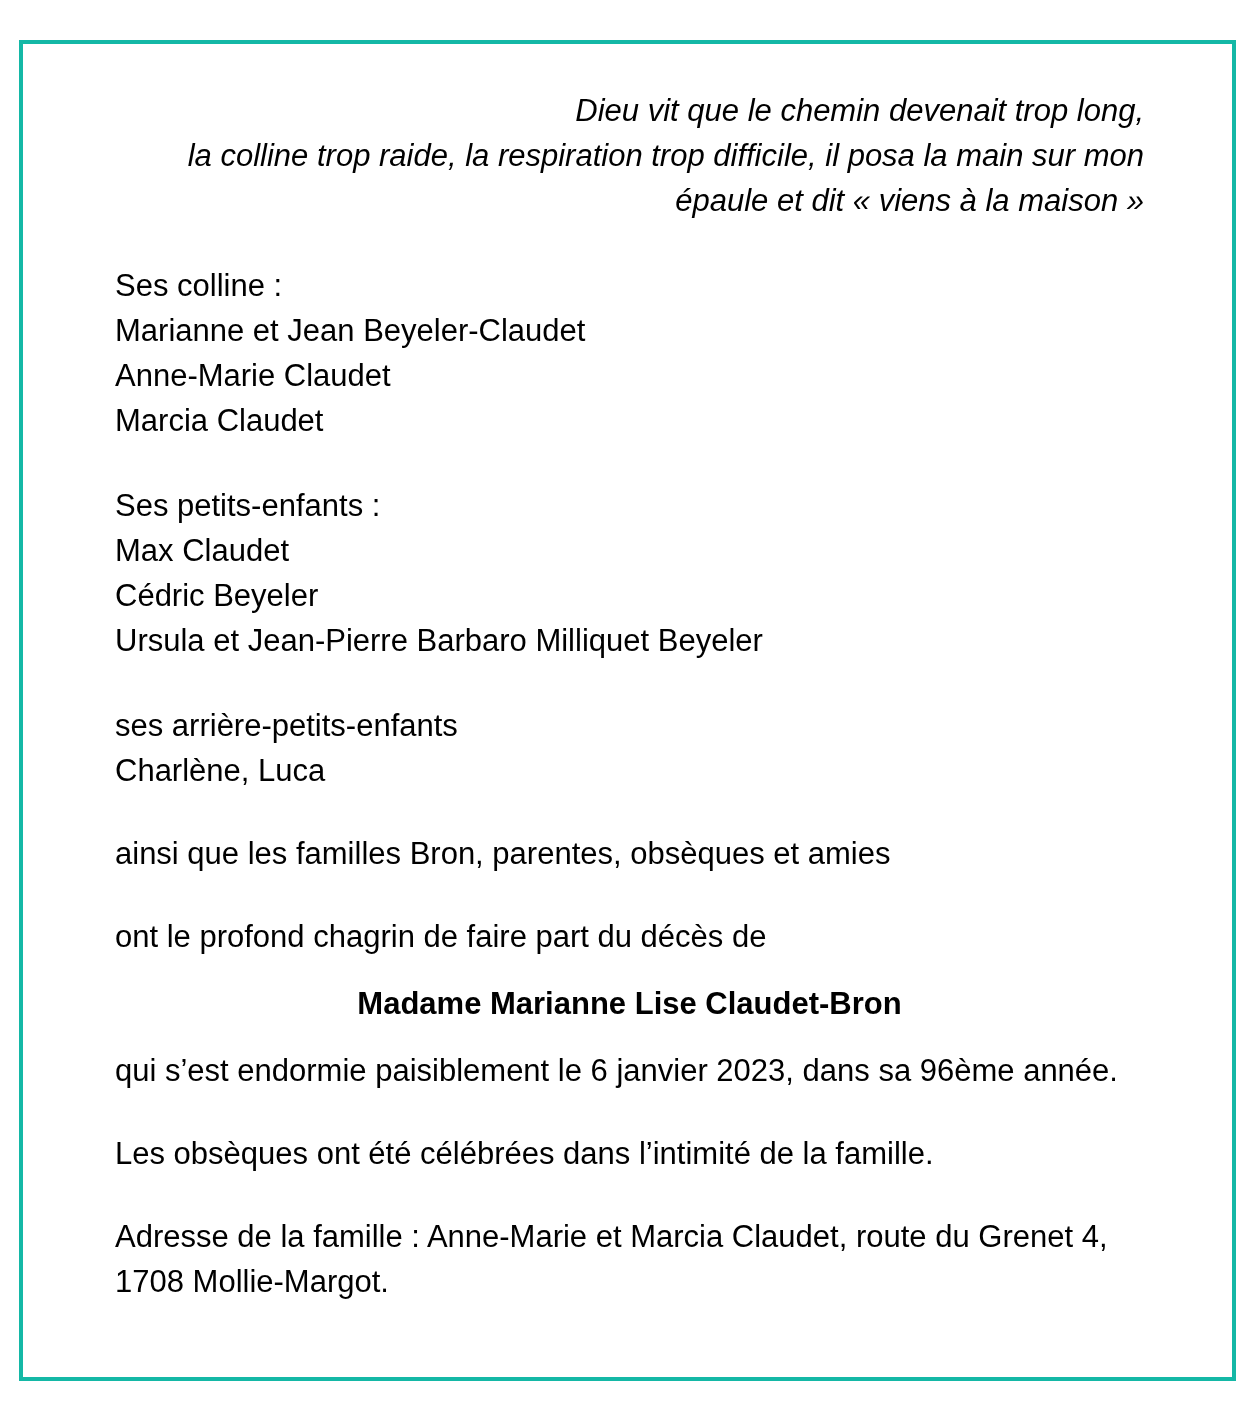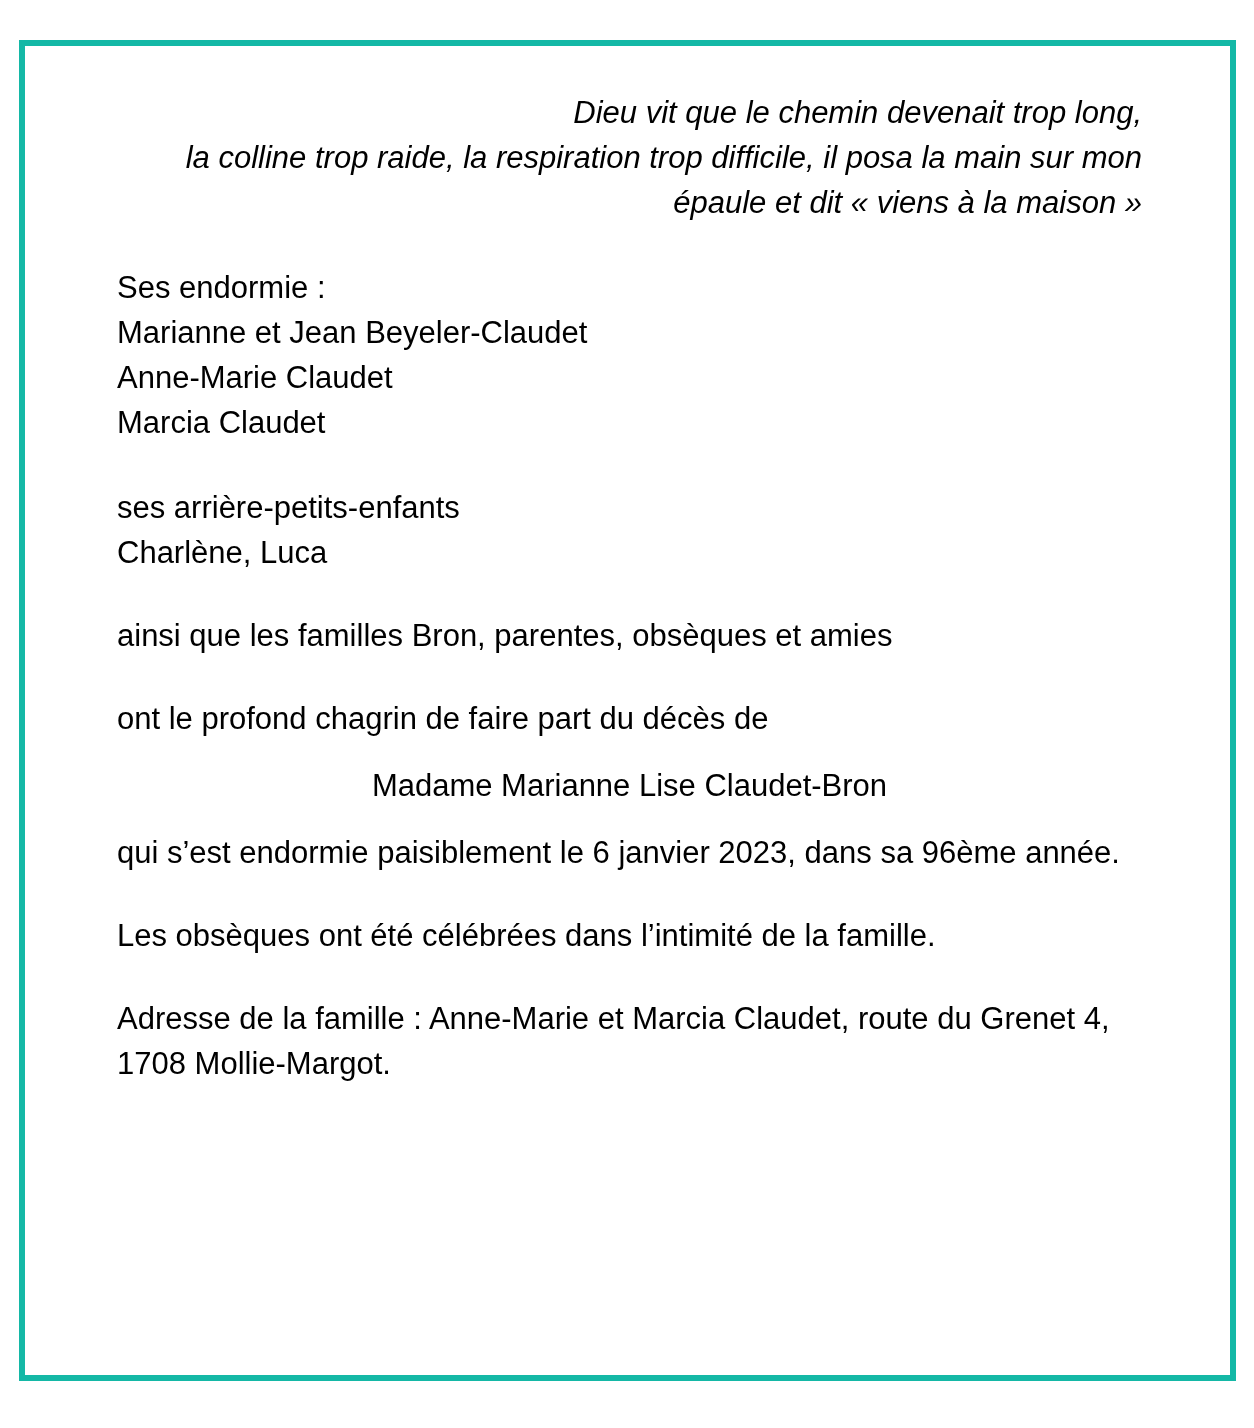--- a/index.html
+++ b/index.html
@@ -15,66 +15,72 @@
     color: #000000;
     font-family: "Liberation Sans", "DejaVu Sans", sans-serif;
     overflow: hidden;
   }
   .frame {
     position: absolute;
     left: 19px;
     top: 40px;
     width: 1217px;
     height: 1341px;
-    border: 6px solid #14b8a6;
+    border: 4px solid #14b8a6;
     box-sizing: border-box;
   }
   .content {
     padding: 44px 88px 0 92px;
     font-size: 31px;
     line-height: 45px;
   }
   .epigraph {
     text-align: right;
     font-style: italic;
     white-space: nowrap;
   }
   .block { margin: 0; }
   .gap-40 { margin-top: 40px; }
   .gap-38 { margin-top: 38px; }
   .gap-22 { margin-top: 22px; }
   .para {
     max-width: 1023px;
   }
   .deceased-name {
-    font-weight: normal;
+    font-weight: bold;
     text-align: center;
   }
   .line { margin: 0; }
 </style>
 </head>
 <body>
 
 <div class="page">
   <div class="frame">
     <div class="content">
 
       <div class="epigraph">
         <p class="line">Dieu vit que le chemin devenait trop long,</p>
         <p class="line">la colline trop raide, la respiration trop difficile, il posa la main sur mon</p>
         <p class="line">épaule et dit « viens à la maison »</p>
       </div>
 
       <div class="block gap-40">
-        <p class="line">Ses endormie :</p>
+        <p class="line">Ses colline :</p>
         <p class="line">Marianne et Jean Beyeler-Claudet</p>
         <p class="line">Anne-Marie Claudet</p>
         <p class="line">Marcia Claudet</p>
       </div>
 
+      <div class="block gap-40">
+        <p class="line">Ses petits-enfants :</p>
+        <p class="line">Max Claudet</p>
+        <p class="line">Cédric Beyeler</p>
+        <p class="line">Ursula et Jean-Pierre Barbaro Milliquet Beyeler</p>
+      </div>
 
       <div class="block gap-40">
         <p class="line">ses arrière-petits-enfants</p>
         <p class="line">Charlène, Luca</p>
       </div>
 
       <p class="block para gap-38">ainsi que les familles Bron, parentes, obsèques et amies</p>
 
       <p class="block para gap-38">ont le profond chagrin de faire part du décès de</p>
 

